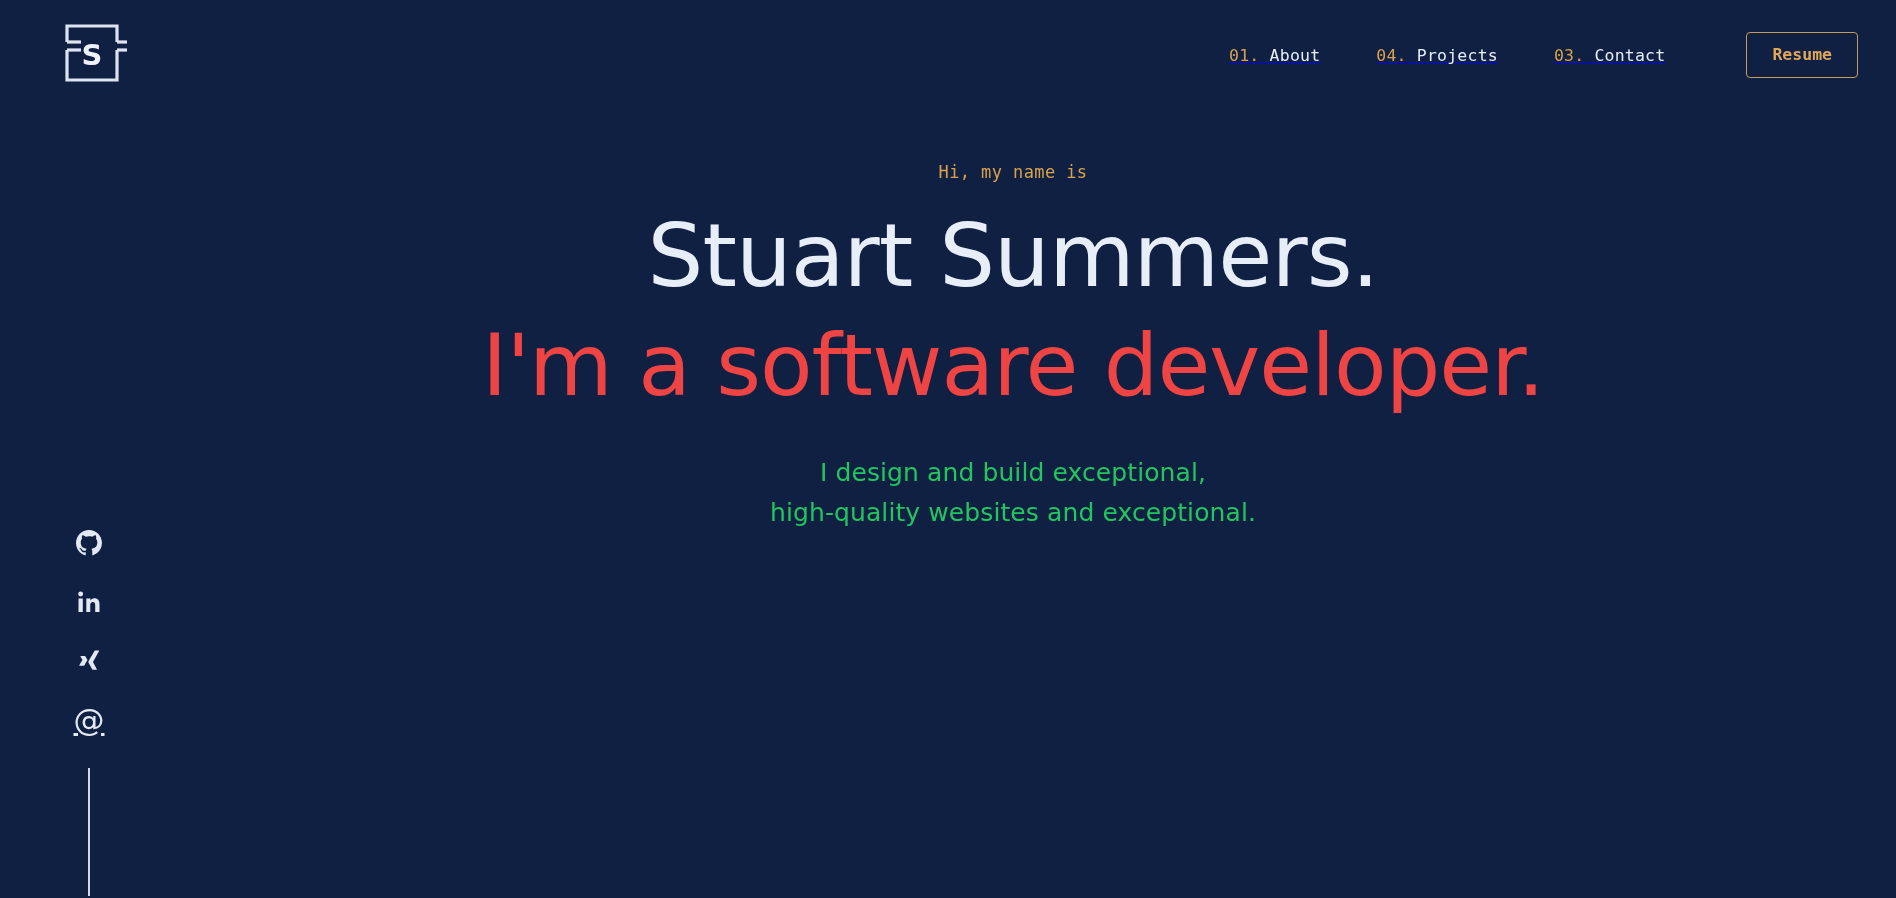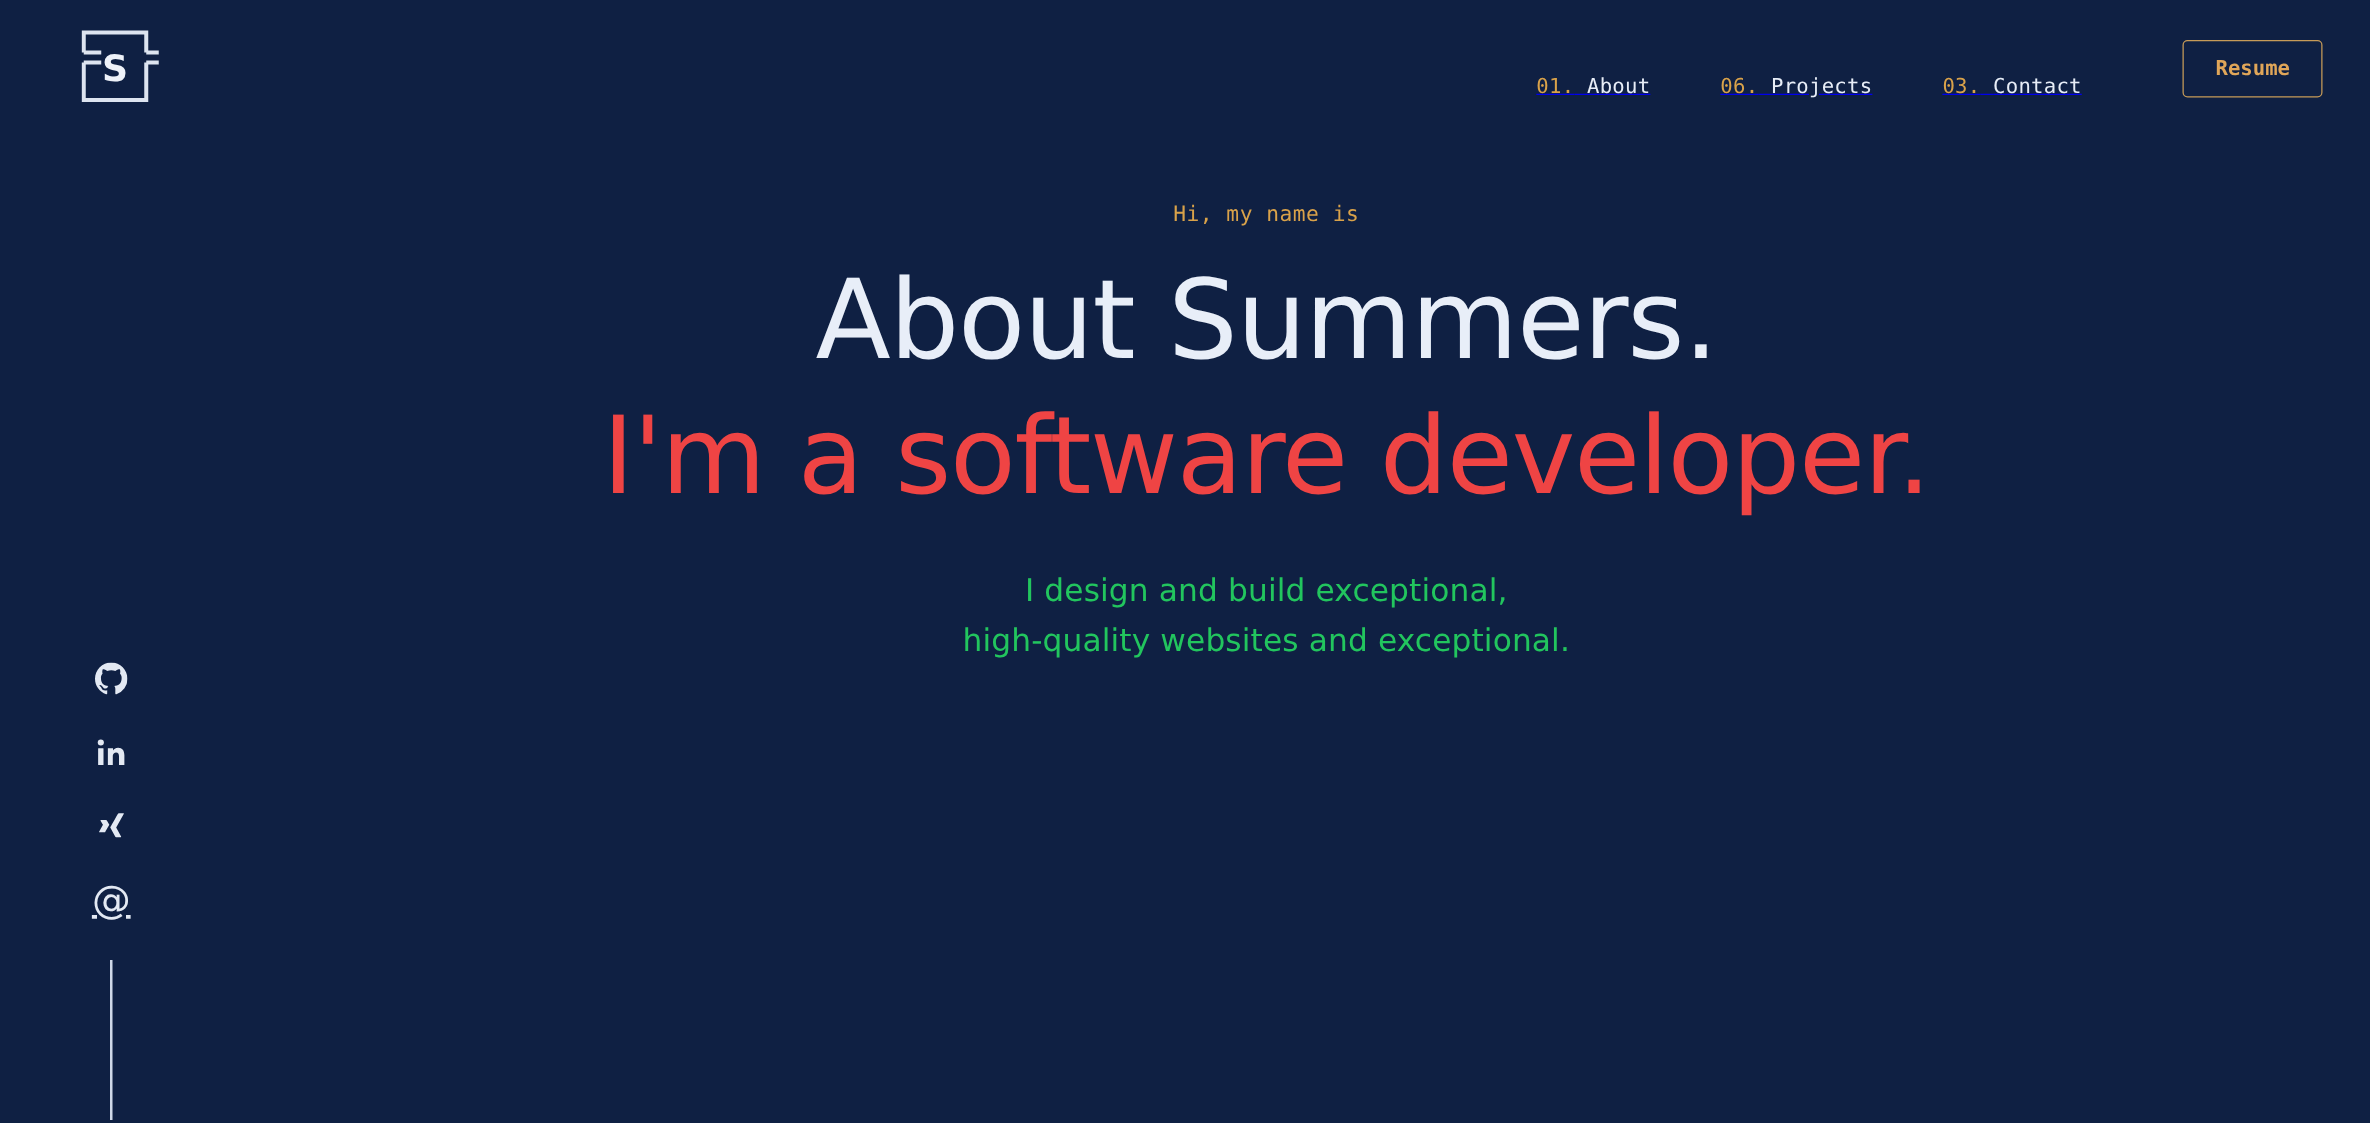--- a/index.html
+++ b/index.html
@@ -13,21 +13,21 @@
 
   
   .header {
     position:absolute; top:0; left:0; right:0; height:110px;
     display:flex; align-items:center; justify-content:space-between;
     padding:0 38px 0 65px;
   }
   .logo-wrap { width:64px; height:62px; position:relative; display:block; }
   .logo-wrap svg { display:block; }
 
-  .nav { display:flex; align-items:flex-end; gap:0; }
+  .nav { display:flex; align-items:center; gap:0; }
   .nav-item {
     font-family:"DejaVu Sans Mono", monospace;
     font-size:16.5px; letter-spacing:.2px;
     padding:0 28px; white-space:nowrap; cursor:pointer;
   }
   .nav-num { color:#d9a24a; }
   .nav-label { color:#e7edf7; }
   .resume-btn {
     margin-left:53px;
     font-family:"DejaVu Sans Mono", monospace;
@@ -112,21 +112,21 @@
     </a>
 
     <nav class="nav">
 
       <a class="nav-item" href="#">
         <span class="nav-num">01.</span>
         <span class="nav-label">About</span>
       </a>
 
       <a class="nav-item" href="#">
-        <span class="nav-num">06.</span>
+        <span class="nav-num">04.</span>
         <span class="nav-label">Projects</span>
       </a>
 
       <a class="nav-item" href="#">
         <span class="nav-num">03.</span>
         <span class="nav-label">Contact</span>
       </a>
 
       <button class="resume-btn">Resume</button>
     </nav>
@@ -170,21 +170,21 @@
     <a class="social-link" href="#">
       <span class="social-at">@</span>
     </a>
 
     <div class="rail-line"></div>
   </aside>
 
   <main class="hero">
     <p class="hero-greeting">Hi, my name is</p>
 
-    <h1 class="hero-name">About Summers.</h1>
+    <h1 class="hero-name">Stuart Summers.</h1>
 
     <h2 class="hero-tagline">I'm a software developer.</h2>
 
     <p class="hero-desc">
       <span>I design and build exceptional,</span>
       <span>high-quality websites and exceptional.</span>
     </p>
   </main>
 
 </div>

